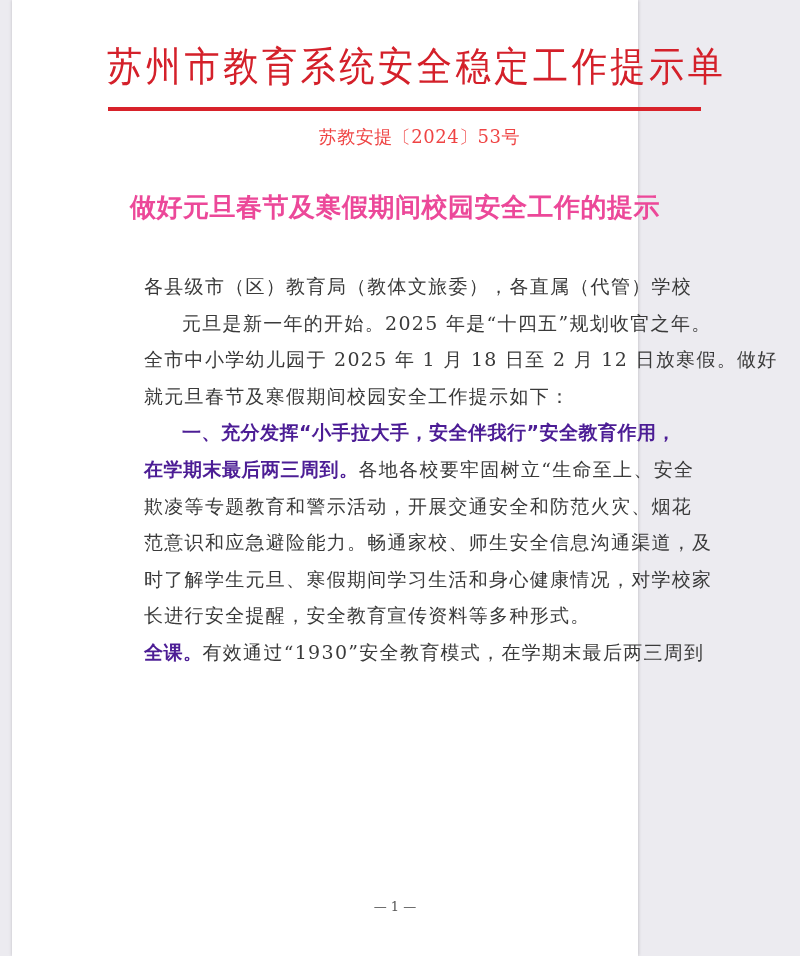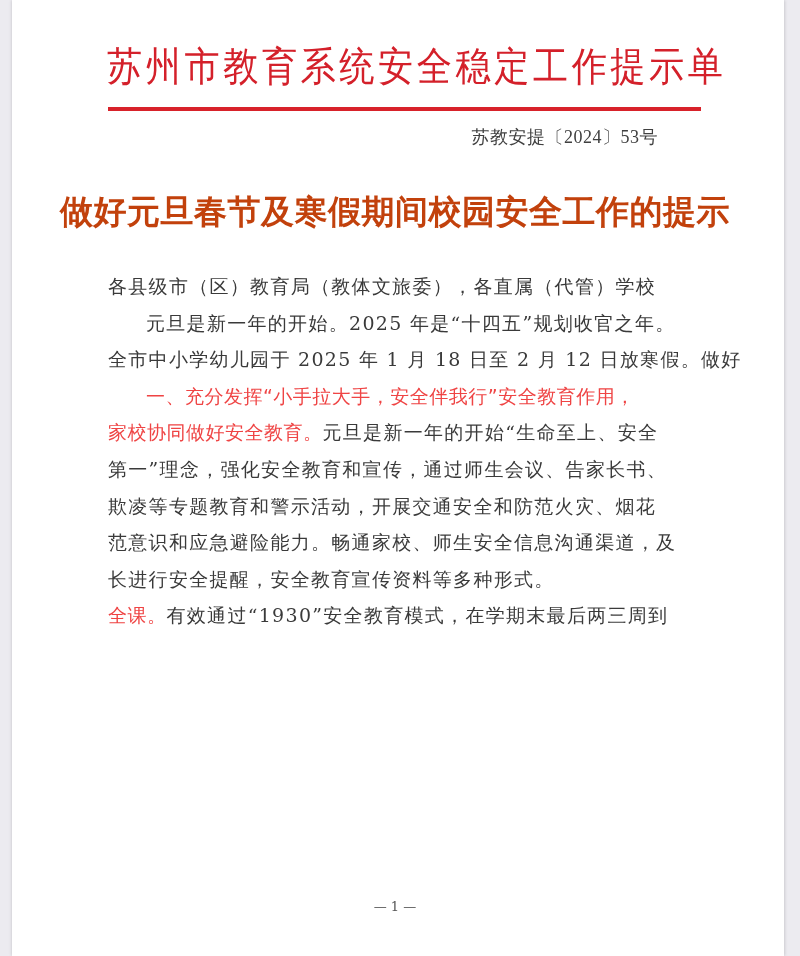--- a/index.html
+++ b/index.html
@@ -11,21 +11,21 @@
       height: 956px;
       background: #ecebf0;
       position: relative;
       overflow: hidden;
       font-family: "DejaVu Serif", "Liberation Serif", serif;
     }
     .page {
       position: absolute;
       left: 12px;
       top: 0;
-      width: 772px;
+      width: 626px;
       height: 956px;
       background: #ffffff;
       box-shadow: 1px 0 3px rgba(0,0,0,0.12), -1px 0 3px rgba(0,0,0,0.08);
     }
     .header-title {
       position: absolute;
       left: 95px;
       top: 38px;
       width: 600px;
       height: 56px;
@@ -41,61 +41,61 @@
     .header-rule {
       position: absolute;
       left: 96px;
       top: 107px;
       width: 593px;
       height: 4px;
       background: #d8222a;
     }
     .doc-number {
       position: absolute;
-      right: 126px;
+      right: 118px;
       top: 125px;
       font-size: 18px;
-      color: #404040;
+      color: #ef4444;
       letter-spacing: 0.5px;
       white-space: nowrap;
-      font-family: Liberation Serif, serif;
     }
     .doc-heading {
       position: absolute;
       left: 0;
       width: 766px;
       top: 190px;
       text-align: center;
-      font-size: 33px;
+      font-size: 26px;
       font-weight: bold;
-      color: #c2410c;
+      color: #ec4899;
       letter-spacing: 0.5px;
       white-space: nowrap;
       font-family: "DejaVu Serif", "Liberation Serif", serif;
     }
     .body-text {
       position: absolute;
       left: 96px;
       top: 268px;
       width: 600px;
       font-size: 19px;
       line-height: 36.6px;
       color: #3a3a3a;
       letter-spacing: 1.3px;
     }
     .line {
       display: block;
       white-space: nowrap;
       height: 36.6px;
+      margin-left: 36px;
     }
     .indent { padding-left: 38px; }
     .bold {
       font-family: "DejaVu Sans", "Liberation Sans", sans-serif;
-      font-weight: normal;
-      color: #ef4444;
+      font-weight: bold;
+      color: #4c1d95;
       letter-spacing: 0.5px;
     }
     .page-number {
       position: absolute;
       left: 0;
       width: 766px;
       top: 899px;
       text-align: center;
       font-size: 13px;
       color: #555;
@@ -111,25 +111,26 @@
 
   <div class="doc-number">苏教安提〔2024〕53号</div>
 
   <div class="doc-heading">做好元旦春节及寒假期间校园安全工作的提示</div>
 
   <div class="body-text">
     <span class="line">各县级市（区）教育局（教体文旅委），各直属（代管）学校</span>
 
     <span class="line indent">元旦是新一年的开始。2025 年是“十四五”规划收官之年。</span>
     <span class="line">全市中小学幼儿园于 2025 年 1 月 18 日至 2 月 12 日放寒假。做好</span>
+    <span class="line">就元旦春节及寒假期间校园安全工作提示如下：</span>
 
     <span class="line indent bold">一、充分发挥“小手拉大手，安全伴我行”安全教育作用，</span>
-    <span class="line"><span class="bold">家校协同做好安全教育。</span><span>元旦是新一年的开始“生命至上、安全</span></span>
-    <span class="line">第一”理念，强化安全教育和宣传，通过师生会议、告家长书、</span>
+    <span class="line"><span class="bold">在学期末最后两三周到。</span><span>各地各校要牢固树立“生命至上、安全</span></span>
     <span class="line">欺凌等专题教育和警示活动，开展交通安全和防范火灾、烟花</span>
     <span class="line">范意识和应急避险能力。畅通家校、师生安全信息沟通渠道，及</span>
+    <span class="line">时了解学生元旦、寒假期间学习生活和身心健康情况，对学校家</span>
     <span class="line">长进行安全提醒，安全教育宣传资料等多种形式。</span>
 
     <span class="line"><span class="bold">全课。</span><span>有效通过“1930”安全教育模式，在学期末最后两三周到</span></span>
   </div>
 
   <div class="page-number">— 1 —</div>
 </div>
 
 </body></html>

